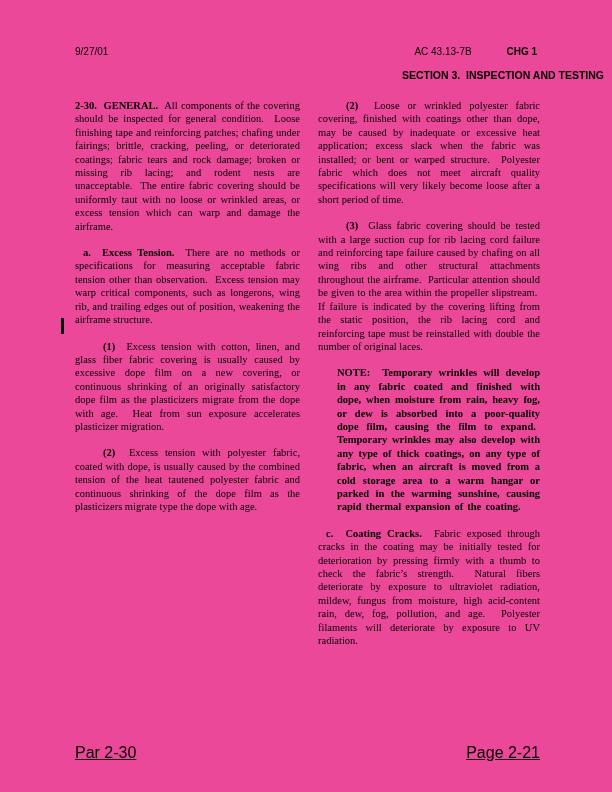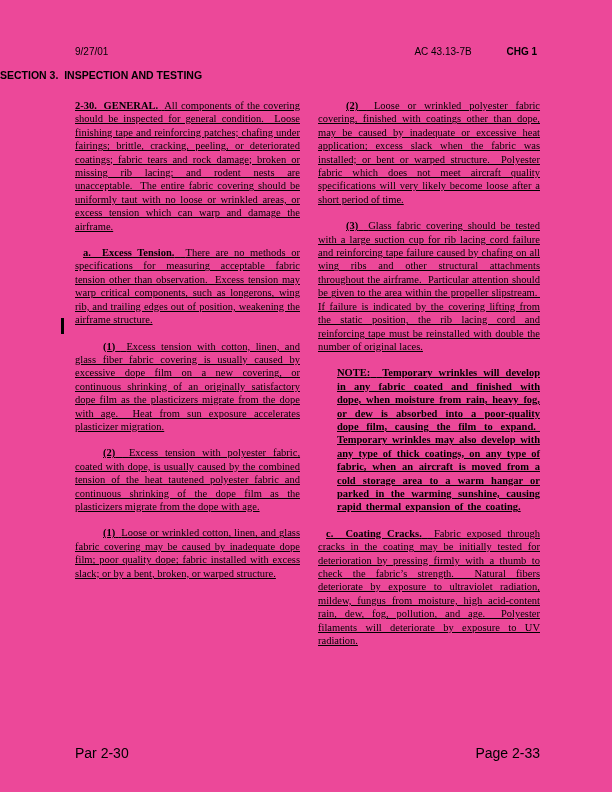--- a/index.html
+++ b/index.html
@@ -13,28 +13,28 @@
     overflow: hidden;
   }
   .header {
     position: absolute; top: 46px; left: 75px; right: 75px;
     display: flex; justify-content: space-between; align-items: baseline;
     font-family: "Liberation Sans", sans-serif;
     font-size: 10px; line-height: 12px;
   }
   .header .chg { font-weight: bold; margin-left: 32px; }
   .section-title {
-    position: absolute; top: 69px; left: 0; right: 0;
-    text-align: left;
+    position: absolute; top: 69px; left: 0; right: 8px;
+    text-align: right;
     font-family: "Liberation Sans", sans-serif;
     font-weight: bold; font-size: 10.5px; line-height: 13px;
   }
   .content {
     position: absolute; top: 99px; left: 75px; width: 465px;
-    display: flex; gap: 18px; text-decoration: underline;
+    display: flex; gap: 18px;
   }
   .col {
     text-align: justify;
     font-size: 10.5px; line-height: 13.4px;
   }
   .col-left  { width: 225px; }
   .col-right { width: 222px; }
   .col p { margin: 0 0 13px 0; }
   .p-alpha { text-indent: 8px; }
   .p-num   { text-indent: 28px; }
@@ -48,21 +48,21 @@
   .change-bar {
     position: absolute;
     left: 61px; top: 318px;
     width: 2.5px; height: 16px;
     background: #000000;
   }
   .footer {
     position: absolute; top: 747px; left: 75px; right: 72px;
     display: flex; justify-content: space-between;
     font-family: "Liberation Sans", sans-serif;
-    font-size: 14px; line-height: 12px;
+    font-size: 16px; line-height: 12px; text-decoration: underline;
   }
 </style>
 </head>
 <body>
 
 <div class="page">
 
   <div class="header">
     <span>9/27/01</span>
     <span><span>AC 43.13-7B</span> <span class="chg">CHG 1</span></span>
@@ -71,31 +71,30 @@
   <div class="section-title">SECTION 3.&nbsp; INSPECTION AND TESTING</div>
 
   <div class="change-bar"></div>
 
   <div class="content">
 
     <div class="col col-left">
       <p><b class="lead">2-30.&nbsp;&nbsp;GENERAL.</b> <span>All components of the covering should be inspected for general condition.&nbsp; Loose finishing tape and reinforcing patches; chafing under fairings; brittle, cracking, peeling, or deteriorated coatings; fabric tears and rock damage; broken or missing rib lacing; and rodent nests are unacceptable.&nbsp; The entire fabric covering should be uniformly taut with no loose or wrinkled areas, or excess tension which can warp and damage the airframe.</span></p>
       <p class="p-alpha"><b class="lead">a.&nbsp;&nbsp;Excess Tension.</b> <span>There are no methods or specifications for measuring acceptable fabric tension other than observation.&nbsp; Excess tension may warp critical components, such as longerons, wing rib, and trailing edges out of position, weakening the airframe structure.</span></p>
       <p class="p-num"><b class="lead">(1)</b> <span>Excess tension with cotton, linen, and glass fiber fabric covering is usually caused by excessive dope film on a new covering, or continuous shrinking of an originally satisfactory dope film as the plasticizers migrate from the dope with age.&nbsp; Heat from sun exposure accelerates plasticizer migration.</span></p>
-      <p class="p-num"><b class="lead">(2)</b> <span>Excess tension with polyester fabric, coated with dope, is usually caused by the combined tension of the heat tautened polyester fabric and continuous shrinking of the dope film as the plasticizers migrate from the dope with age.</span></p>
-      <p class="p-num"><b class="lead">(1)</b> <span>Loose or wrinkled cotton, linen, and glass fabric covering may be caused by inadequate dope film; poor quality dope; fabric installed with excess slack; or by a bent, broken, or warped structure.</span></p>
+      <p class="p-num"><b class="lead">(2)</b> <span>Excess tension with polyester fabric, coated with dope, is usually caused by the combined tension of the heat tautened polyester fabric and continuous shrinking of the dope film as the plasticizers migrate type the dope with age.</span></p>
     </div>
 
     <div class="col col-right">
       <p class="p-num"><b class="lead">(2)</b> <span>Loose or wrinkled polyester fabric covering, finished with coatings other than dope, may be caused by inadequate or excessive heat application; excess slack when the fabric was installed; or bent or warped structure.&nbsp; Polyester fabric which does not meet aircraft quality specifications will very likely become loose after a short period of time.</span></p>
       <p class="p-num"><b class="lead">(3)</b> <span>Glass fabric covering should be tested with a large suction cup for rib lacing cord failure and reinforcing tape failure caused by chafing on all wing ribs and other structural attachments throughout the airframe.&nbsp; Particular attention should be given to the area within the propeller slipstream.&nbsp; If failure is indicated by the covering lifting from the static position, the rib lacing cord and reinforcing tape must be reinstalled with double the number of original laces.</span></p>
       <p class="p-note"><b class="lead">NOTE:</b> <span>Temporary wrinkles will develop in any fabric coated and finished with dope, when moisture from rain, heavy fog, or dew is absorbed into a poor-quality dope film, causing the film to expand.&nbsp; Temporary wrinkles may also develop with any type of thick coatings, on any type of fabric, when an aircraft is moved from a cold storage area to a warm hangar or parked in the warming sunshine, causing rapid thermal expansion of the coating.</span></p>
       <p class="p-alpha"><b class="lead">c.&nbsp;&nbsp;Coating Cracks.</b> <span>Fabric exposed through cracks in the coating may be initially tested for deterioration by pressing firmly with a thumb to check the fabric’s strength.&nbsp; Natural fibers deteriorate by exposure to ultraviolet radiation, mildew, fungus from moisture, high acid-content rain, dew, fog, pollution, and age.&nbsp; Polyester filaments will deteriorate by exposure to UV radiation.</span></p>
     </div>
 
   </div>
 
   <div class="footer">
     <span>Par 2-30</span>
-    <span>Page 2-33</span>
+    <span>Page 2-21</span>
   </div>
 
 </div>
 
 </body></html>

